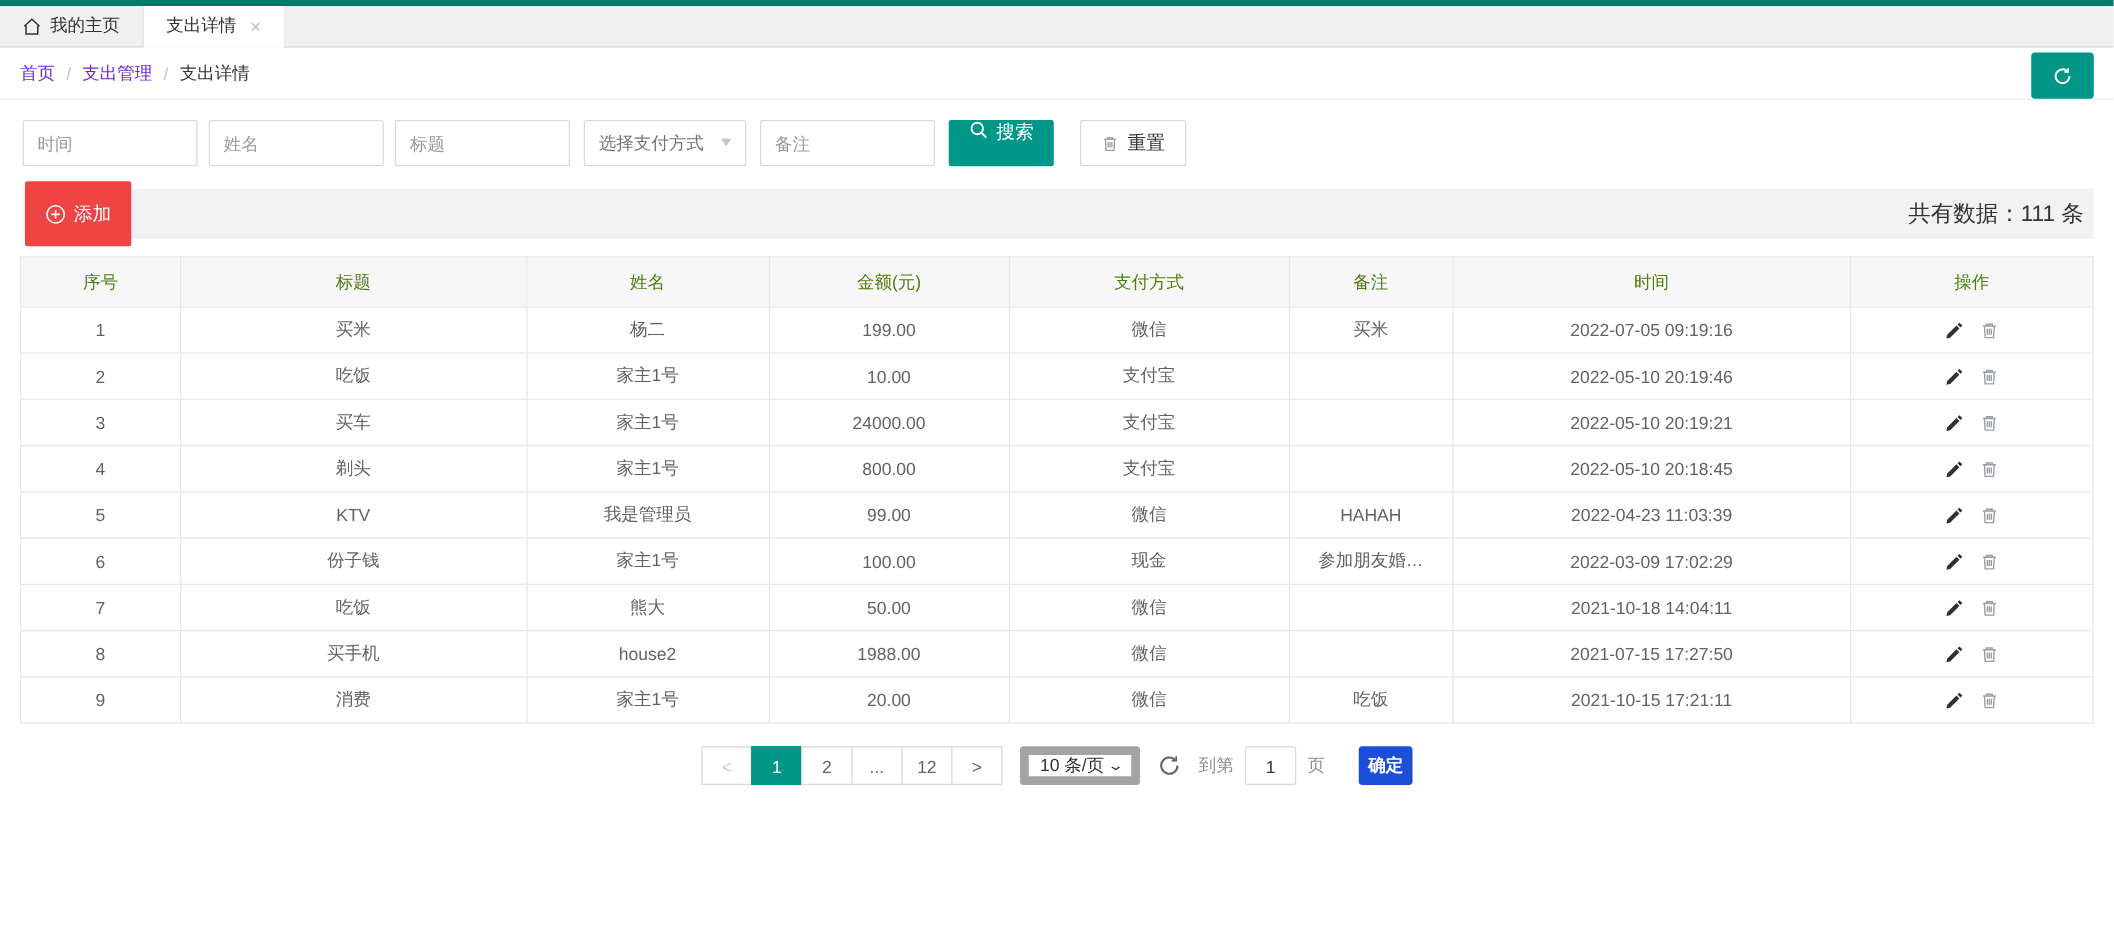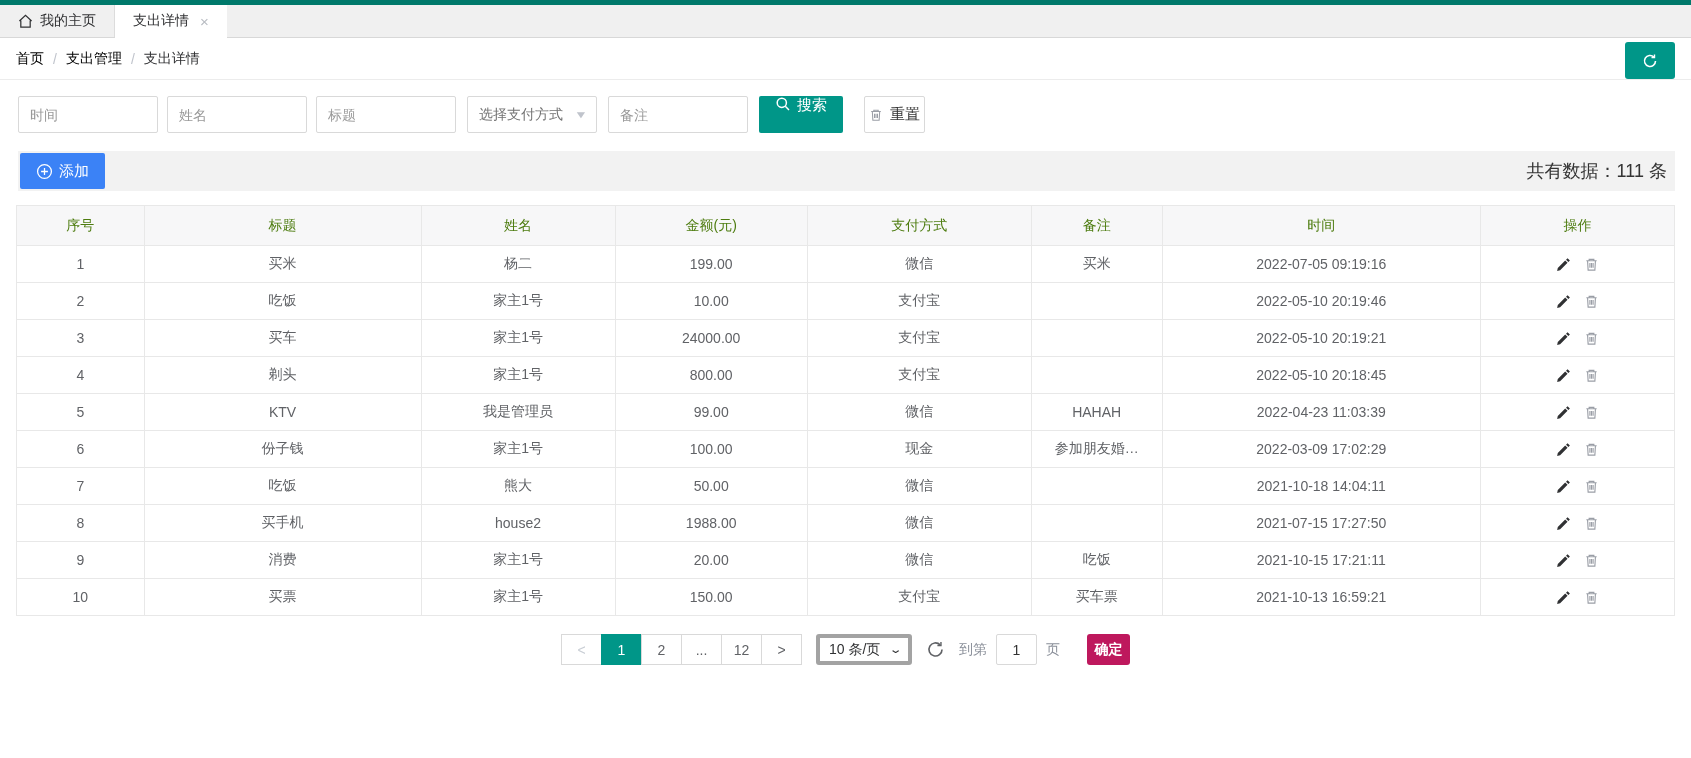--- a/index.html
+++ b/index.html
@@ -13,44 +13,44 @@
   .tabbar { height:33px; background:#f0f0f0; border-bottom:1px solid #d8d8d8; display:flex; align-items:stretch; }
   .tab { display:flex; align-items:center; gap:7px; padding:0 18px; font-size:14px; color:#303133; cursor:pointer; }
   .tab.inactive { border-right:1px solid #dcdcdc; }
   .tab.active { background:#fff; margin-bottom:-1px; border-bottom:1px solid #fff; }
   .tab .home-ic { width:15px; height:15px; display:inline-block; }
   .tab .close { color:#b8bcc2; font-size:15px; margin-left:4px; line-height:1; }
 
   
   .crumb-row { height:42px; border-bottom:1px solid #ececec; display:flex; align-items:center; padding:0 16px; position:relative; }
   .crumb { display:flex; align-items:center; gap:9px; font-size:14px; }
-  .crumb .item { color:#000000; }
+  .crumb .item { color:#6d28d9; }
   .crumb .item.current { color:#303133; }
   .crumb .sep { color:#c0c4cc; }
   .refresh-btn { position:absolute; right:16px; top:4px; width:50px; height:37px; background:#009688;
     border:none; border-radius:3px; display:flex; align-items:center; justify-content:center; cursor:pointer; }
 
   
   .search-row { display:flex; align-items:center; gap:9px; padding:16px 16px 0 18px; }
   .s-input { width:140px; height:37px; border:1px solid #d9d9d9; border-radius:2px; padding:0 11px;
     font-size:14px; color:#333; outline:none; font-family:inherit; }
   .s-input::placeholder { color:#999; }
   .s-select { width:130px; height:37px; border:1px solid #d9d9d9; border-radius:2px; background:#fff;
     display:flex; align-items:center; justify-content:space-between; padding:0 10px 0 11px; cursor:pointer; }
   .s-select .val { color:#737373; }
   .s-select .arrow { color:#c0c4cc; font-size:10px; transform:scaleX(1.4); }
   .btn-search { height:37px; margin-left:2px; padding:0 16px; background:#009688; color:#fff; border:none;
     border-radius:2px; font-size:15px; display:flex; gap:6px; cursor:pointer; font-family:inherit; }
-  .btn-reset { height:37px; margin-left:12px; padding:0 4px; background:#fff; color:#333; border:1px solid #d9d9d9;
+  .btn-reset { height:37px; margin-left:12px; padding:0 16px; background:#fff; color:#333; border:1px solid #d9d9d9;
     border-radius:2px; font-size:15px; display:flex; align-items:center; gap:7px; cursor:pointer; font-family:inherit; }
 
   
   .toolbar { margin:18px 16px 0 18px; height:40px; background:#f2f2f2; display:flex; align-items:center;
     justify-content:space-between; padding:0 8px 0 2px; }
-  .btn-add { height:36px; padding:0 16px; background:#3b82f6; color:#fff; border:none; border-radius:2px;
+  .btn-add { height:52px; padding:0 16px; background:#ef4444; color:#fff; border:none; border-radius:2px;
     font-size:15px; display:flex; align-items:center; gap:6px; cursor:pointer; font-family:inherit; }
   .total { font-size:18px; color:#333; }
 
   
   .tbl-wrap { margin:14px 16px 0 16px; }
   table { width:100%; border-collapse:collapse; table-layout:fixed; }
   th, td { border:1px solid #e8e8e8; text-align:center; font-weight:normal; font-size:14px;
     overflow:hidden; white-space:nowrap; text-overflow:ellipsis; }
   thead th { background:#f7f7f8; color:#4d7c0f; height:40px; }
   tbody td { background:#fff; color:#606266; height:37px; }
@@ -59,29 +59,29 @@
   .act-cell span { display:inline-flex; vertical-align:middle; cursor:pointer; }
   .act-cell .edit { margin-right:10px; }
 
   
   .pager { margin-top:18px; display:flex; align-items:center; justify-content:center; gap:0; }
   .pg-btn { min-width:41px; height:31px; border:1px solid #d9d9d9; background:#fff; color:#606266;
     font-size:14px; display:flex; align-items:center; justify-content:center; cursor:pointer; margin-left:-1px; font-family:inherit; }
   .pg-btn.first { margin-left:0; }
   .pg-btn.disabled { color:#c8cdd4; cursor:default; }
   .pg-btn.active { background:#009688; border-color:#009688; color:#fff; }
-  .pg-select { margin-left:14px; width:96px; height:31px; border:4px solid #a3a3a3; border-radius:3px; background:#fff;
+  .pg-select { margin-left:14px; width:96px; height:31px; border:7px solid #a3a3a3; border-radius:3px; background:#fff;
     display:flex; align-items:center; justify-content:space-between; padding:0 8px 0 9px; cursor:pointer; color:#303133; }
   .pg-select .chev { font-size:11px; color:#303133; transform:scaleX(1.5); }
   .pg-refresh { margin-left:14px; display:flex; align-items:center; cursor:pointer; }
   .pg-label { color:#8a8f99; margin-left:14px;text-align:right; }
   .pg-goto { width:41px; height:31px; margin-left:9px; border:1px solid #d9d9d9; border-radius:2px;
     text-align:center; font-size:14px; color:#333; outline:none; font-family:inherit; }
   .pg-unit { color:#8a8f99; margin-left:9px; }
-  .btn-ok { margin-left:27px; width:43px; height:31px; background:#be185d; color:#fff; border:none;
+  .btn-ok { margin-left:27px; width:43px; height:31px; background:#1d4ed8; color:#fff; border:none;
     border-radius:3px; font-size:14px; font-weight:bold; cursor:pointer; font-family:inherit; }
 </style>
 </head>
 <body>
 
 <div class="top-strip"></div>
 
 <div class="tabbar">
   <div class="tab inactive">
     <span class="home-ic">
@@ -375,41 +375,20 @@
               </svg>
 </span>
       <span class="del">
   <svg width="15" height="15" viewBox="0 0 16 16" fill="none" stroke="#9a9ea6" stroke-width="1.2">
     <path d="M2.5 4h11M5.5 4V2.5h5V4M3.8 4l.6 10h7.2l.6-10M6.3 6.5v5M8 6.5v5M9.7 6.5v5"></path>
               </svg>
 </span>
     </td>
   </tr>
 
-  <tr>
-    <td>10</td>
-    <td>买票</td>
-    <td>家主1号</td>
-    <td>150.00</td>
-    <td>支付宝</td>
-    <td>买车票</td>
-    <td>2021-10-13 16:59:21</td>
-    <td class="act-cell">
-      <span class="edit">
-  <svg width="15" height="15" viewBox="0 0 16 16">
-                <path fill="#303133" d="M12.3 1.2l2.5 2.5-1.6 1.6-2.5-2.5 1.6-1.6zM1.9 11.6l7.9-7.9 2.5 2.5-7.9 7.9-3.2.7.7-3.2z"></path>
-              </svg>
-</span>
-      <span class="del">
-  <svg width="15" height="15" viewBox="0 0 16 16" fill="none" stroke="#9a9ea6" stroke-width="1.2">
-    <path d="M2.5 4h11M5.5 4V2.5h5V4M3.8 4l.6 10h7.2l.6-10M6.3 6.5v5M8 6.5v5M9.7 6.5v5"></path>
-              </svg>
-</span>
-    </td>
-  </tr>
 </tbody>
   </table>
 </div>
 
 <div class="pager">
   <button class="pg-btn first disabled">&lt;</button>
   <span style="display:flex;">
       <button class="pg-btn active">1</button>
       <button class="pg-btn">2</button>
       <button class="pg-btn">...</button>

